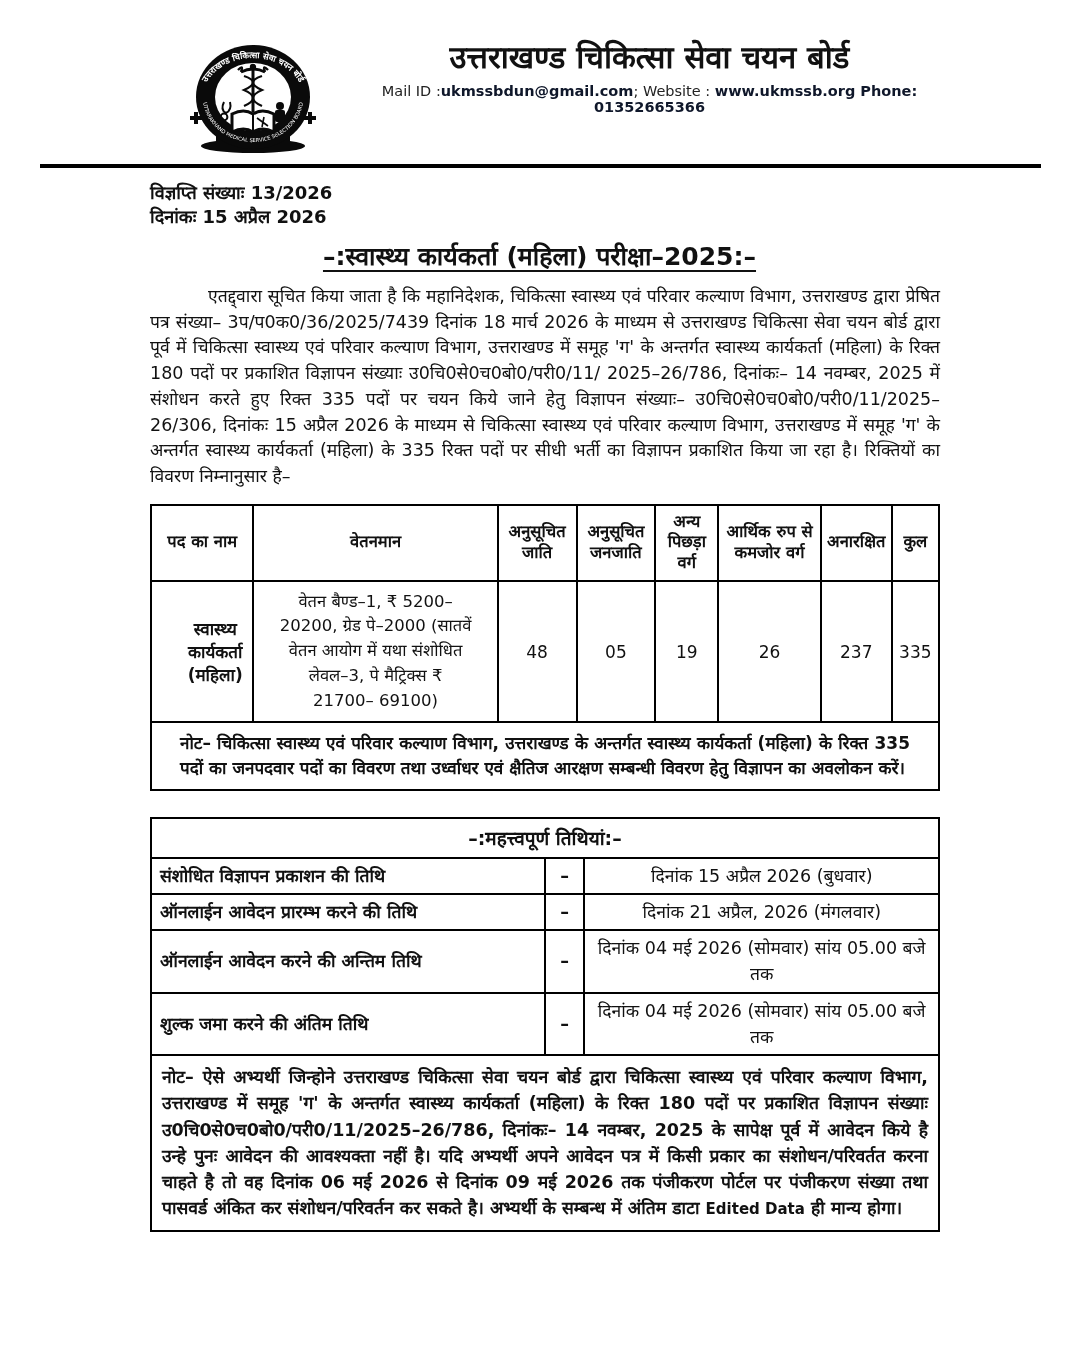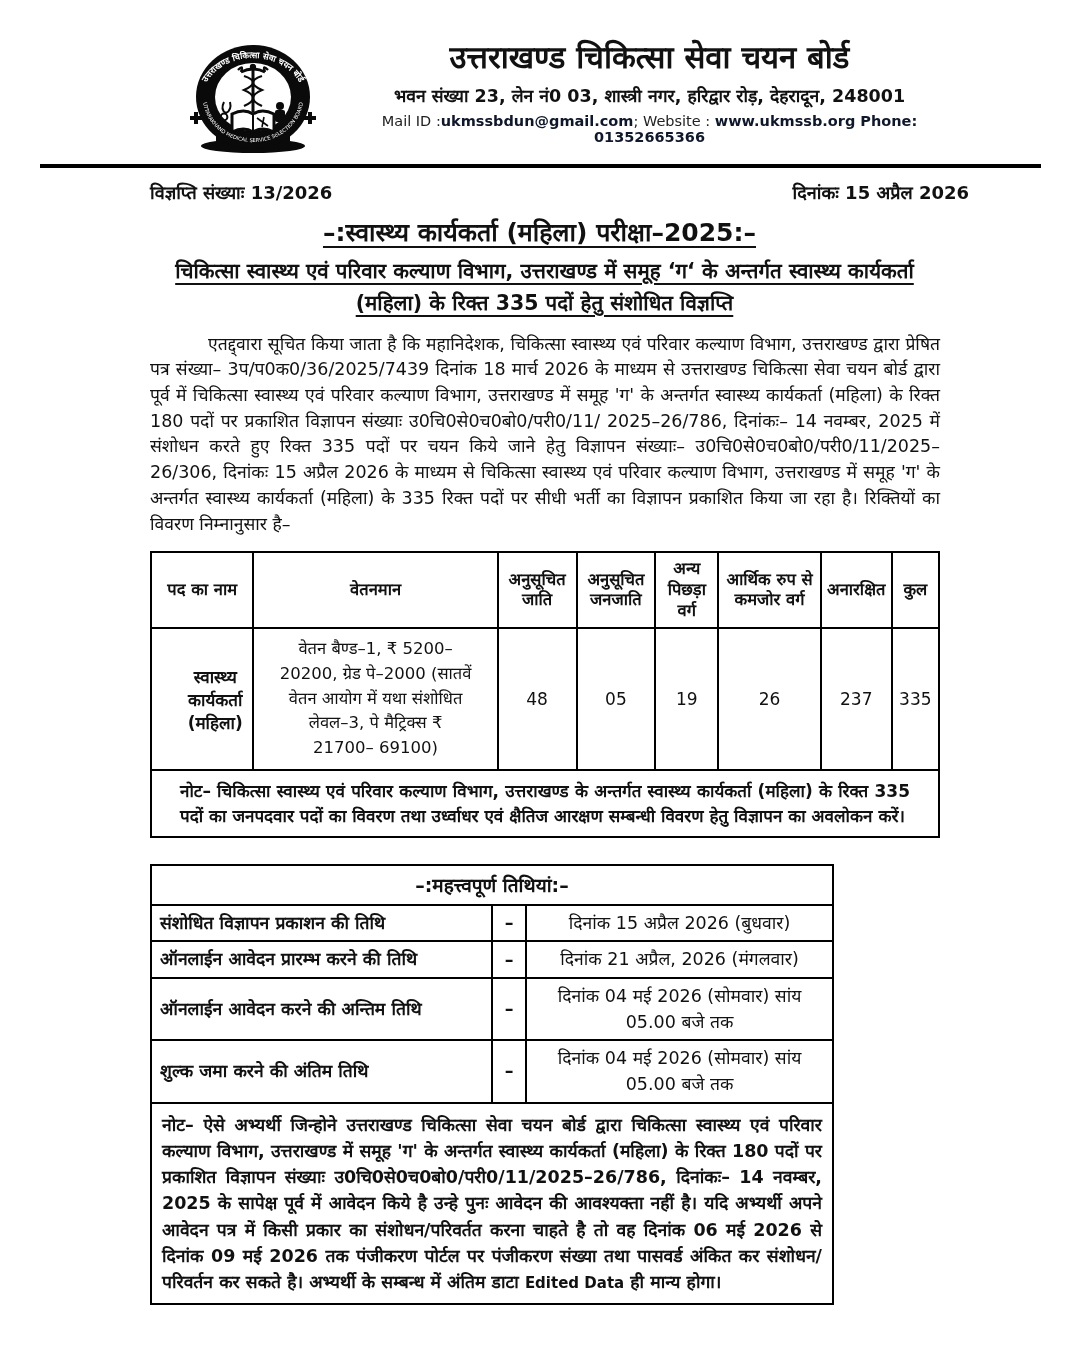--- a/index.html
+++ b/index.html
@@ -17,41 +17,41 @@
   .header { position: relative; margin: 0 120px 0 150px; min-height: 118px; }
   .logo-wrap { position: absolute; left: 28px; top: 2px; width: 150px; height: 114px; }
   .header-center { margin-left: 190px; text-align: center; }
   .org-name { font-size: 31px; font-weight: bold; letter-spacing: 0; line-height: 1.25; }
   .org-address { font-size: 17.5px; font-weight: bold; margin-top: 6px; }
   .org-contact { font-size: 14.5px; margin-top: 6px; color: #222; }
   .org-contact b { color: #0f172a; margin-top: 20px; }
   .rule { height: 4px; background: #000; margin: 8px 38px 0 40px; }
 
   
-  .meta-row { display: flex; justify-content: space-between; margin: 12px 110px 0 150px; font-size: 18px; font-weight: bold; }
+  .meta-row { display: flex; margin: 12px 110px 0 150px; font-size: 18px; font-weight: bold; flex-direction: column; }
 
   
   .exam-title { text-align: center; font-size: 25px; font-weight: bold; margin-top: 10px; text-decoration: underline; text-underline-offset: 5px; }
   .subtitle { text-align: center; font-size: 20.5px; font-weight: bold; margin: 8px 140px 0 150px; text-decoration: underline; text-underline-offset: 5px; line-height: 1.55; }
 
   
   .para { margin: 12px 139px 0 150px; font-size: 17.5px; line-height: 1.47; text-align: justify; }
   .para.indent { text-indent: 58px; }
 
   
   table { border-collapse: collapse; }
   .vac-table { width: 790px; margin: 14px 139px 0 150px; font-size: 17px; }
   .vac-table th, .vac-table td { border: 2px solid #000; padding: 6px 4px; text-align: center; vertical-align: middle; }
   .vac-table th { font-weight: bold; font-size: 16.5px; line-height: 1.25; }
   .vac-table .post-cell { font-weight: bold; padding-left: 30px; }
   .vac-table .pay-cell { font-size: 16.5px; line-height: 1.5; padding: 8px 22px; margin-left: 39px; }
   .vac-note { font-weight: bold; text-align: justify !important; padding: 8px 28px !important; font-size: 17px; line-height: 1.45; }
 
   
-  .dates-table { width: 684px; margin: 26px 139px 0 150px; font-size: 17.5px; }
+  .dates-table { width: 790px; margin: 26px 139px 0 150px; font-size: 17.5px; }
   .dates-table th, .dates-table td { border: 2px solid #000; padding: 4px 8px; vertical-align: middle; }
   .dates-title { text-align: center; font-size: 19px; font-weight: bold; padding: 6px 0 !important; }
   .dates-table .lbl { font-weight: bold; text-align: left; width: 50%; line-height: 1.4; }
   .dates-table .lbl.center { text-align: center; }
   .dates-table .dash { text-align: center; width: 5%; font-weight: bold; }
   .dates-table .val { text-align: center; width: 45%; line-height: 1.5; }
   .dates-note { font-weight: bold; text-align: justify !important; padding: 8px 10px !important; line-height: 1.5; }
   .dates-note .latin { font-size: 15px; }
 </style>
 </head>
@@ -109,35 +109,33 @@
 
         <g>
           <path d="M 54,74 Q 66,68 75,74 Q 84,68 96,74 L 96,92 Q 84,86 75,92 Q 66,86 54,92 Z" fill="#ffffff" stroke="#0a0a0a" stroke-width="3"></path>
           <line x1="75" y1="74" x2="75" y2="92" stroke="#0a0a0a" stroke-width="2"></line>
           <path d="M 79,78 L 90,86 M 86,77 L 84,87" stroke="#0a0a0a" stroke-width="1.6"></path>
         </g>
       </svg>
     </div>
     <div class="header-center">
       <div class="org-name">उत्तराखण्ड चिकित्सा सेवा चयन बोर्ड</div>
-      <div class="org-address">भवन संख्या 23, लेन नं0 03, शास्त्री नगर, हरिद्वार रोड़, देहरादून, 248001</div>
       <div class="org-contact">
         <span>Mail ID :</span><b>ukmssbdun@gmail.com</b><span>;  Website : </span><b>www.ukmssb.org</b><b>  Phone: </b><b>01352665366</b>
       </div>
     </div>
   </div>
   <div class="rule"></div>
 
   <div class="meta-row">
     <span>विज्ञप्ति संख्याः 13/2026</span>
     <span>दिनांकः 15 अप्रैल 2026</span>
   </div>
 
   <div class="exam-title">–:स्वास्थ्य कार्यकर्ता (महिला) परीक्षा–2025:–</div>
-  <div class="subtitle">चिकित्सा स्वास्थ्य एवं परिवार कल्याण विभाग, उत्तराखण्ड में समूह ‘ग‘ के अन्तर्गत स्वास्थ्य कार्यकर्ता (महिला) के रिक्त 335 पदों हेतु संशोधित विज्ञप्ति</div>
 
   <div class="para indent">एतद्द्वारा सूचित किया जाता है कि महानिदेशक, चिकित्सा स्वास्थ्य एवं परिवार कल्याण विभाग, उत्तराखण्ड द्वारा प्रेषित पत्र संख्या– 3प/प0क0/36/2025/7439 दिनांक 18 मार्च 2026 के माध्यम से उत्तराखण्ड चिकित्सा सेवा चयन बोर्ड द्वारा पूर्व में चिकित्सा स्वास्थ्य एवं परिवार कल्याण विभाग, उत्तराखण्ड में समूह 'ग' के अन्तर्गत स्वास्थ्य कार्यकर्ता (महिला) के रिक्त 180 पदों पर प्रकाशित विज्ञापन संख्याः उ0चि0से0च0बो0/परी0/11/ 2025–26/786, दिनांकः– 14 नवम्बर, 2025 में संशोधन करते हुए रिक्त 335 पदों पर चयन किये जाने हेतु विज्ञापन संख्याः– उ0चि0से0च0बो0/परी0/11/2025–26/306, दिनांकः 15 अप्रैल 2026 के माध्यम से चिकित्सा स्वास्थ्य एवं परिवार कल्याण विभाग, उत्तराखण्ड में समूह 'ग' के अन्तर्गत स्वास्थ्य कार्यकर्ता (महिला) के 335 रिक्त पदों पर सीधी भर्ती का विज्ञापन प्रकाशित किया जा रहा है। रिक्तियों का विवरण निम्नानुसार है–</div>
 
   <table class="vac-table">
     <colgroup>
       <col style="width:13%">
         <col style="width:31%">
         <col style="width:10%">
         <col style="width:10%">
       <col style="width:8%">

